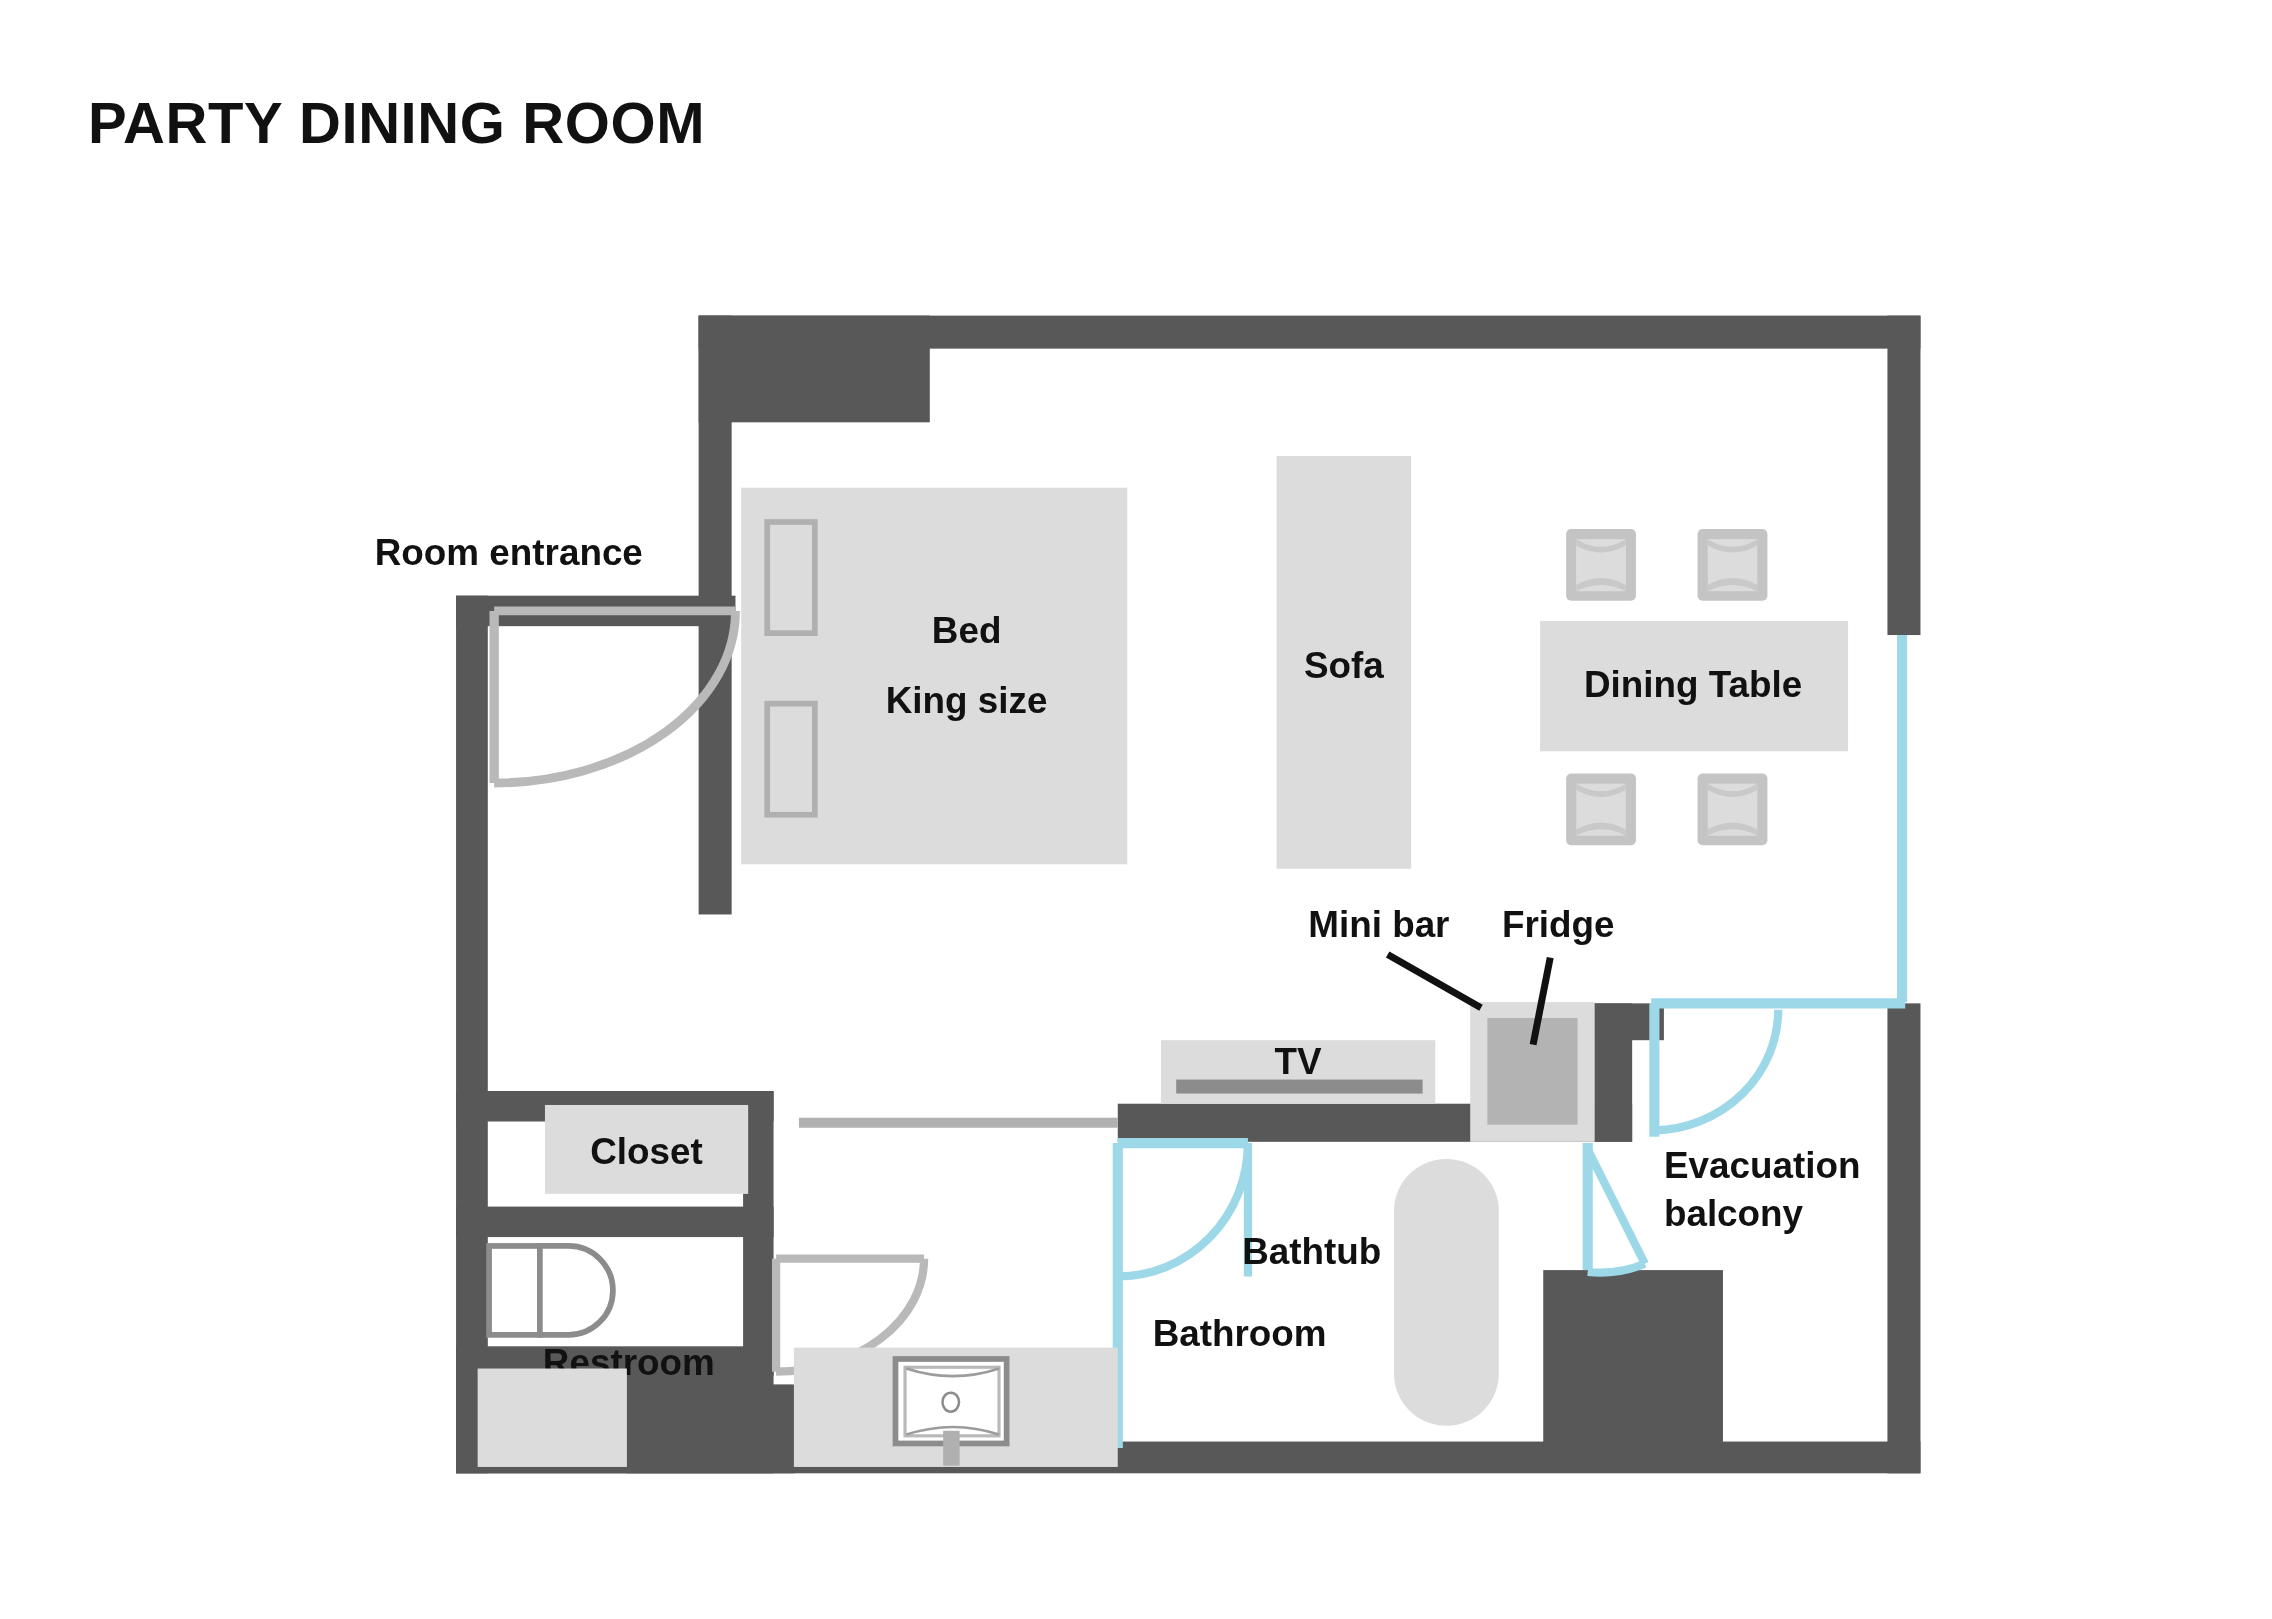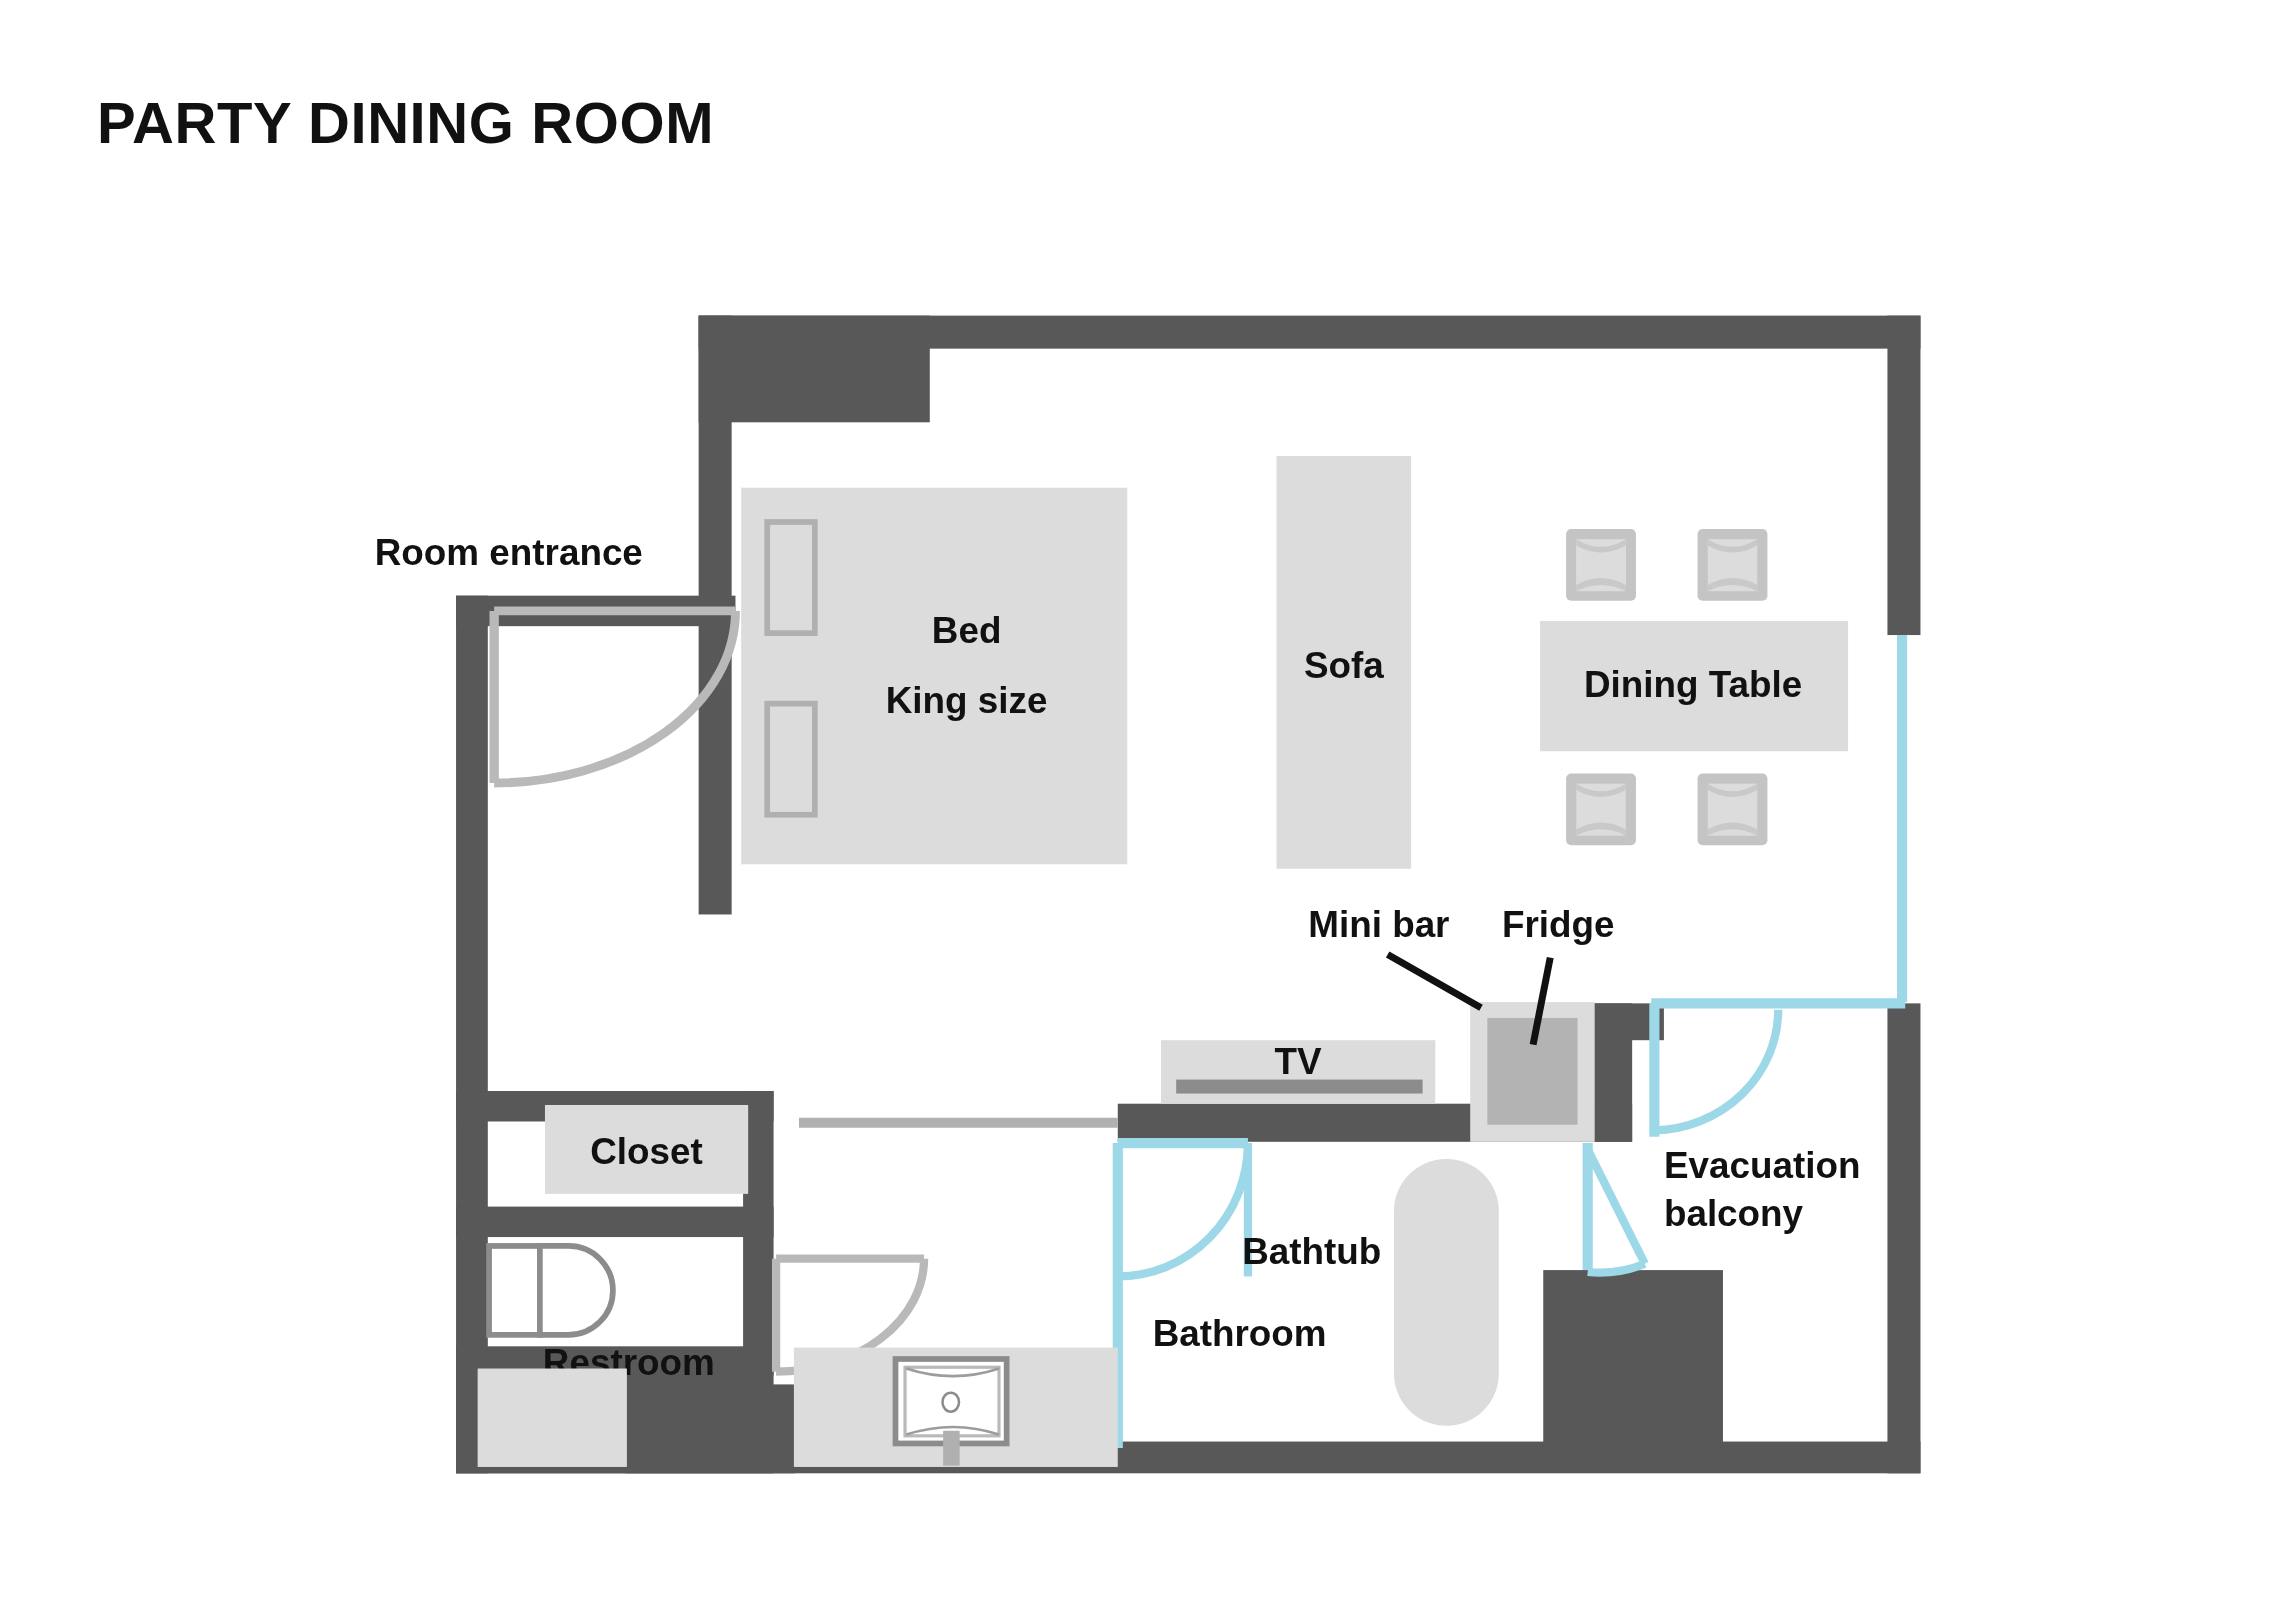--- a/index.html
+++ b/index.html
@@ -15,21 +15,21 @@
     overflow: hidden;
   }
   #plan-root {
     position: relative;
     width: 2273px;
     height: 1620px;
     background: #ffffff;
   }
   #plan-title {
     position: absolute;
-    left: 97px;
+    left: 88px;
     top: 89px;
     font-family: "Liberation Sans", sans-serif;
     font-size: 58px;
     font-weight: bold;
     letter-spacing: 0.6px;
     color: #111111;
     white-space: nowrap;
   }
   #floorplan-svg {
     position: absolute;

